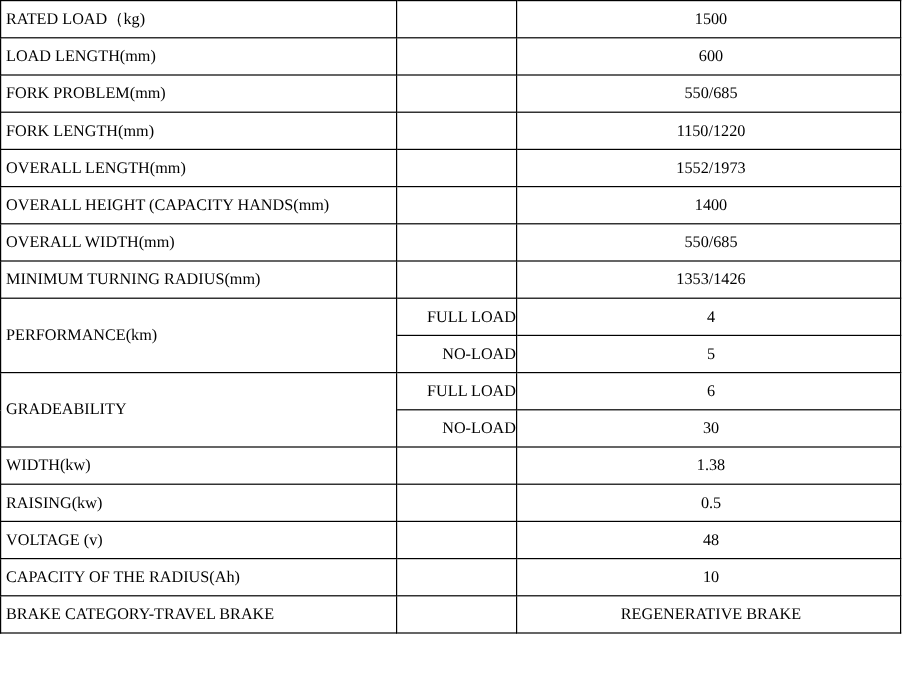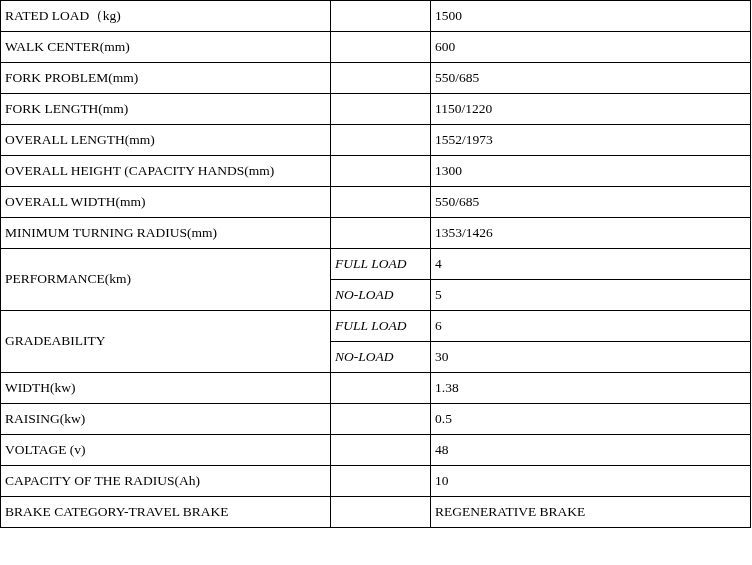--- a/index.html
+++ b/index.html
@@ -27,25 +27,25 @@
     padding: 0 0 0 4px;
     height: 30px;
     vertical-align: middle;
     white-space: nowrap;
     overflow: hidden;
   }
   td.label {
     text-align: left;
   }
   td.sub {
-    text-align: left;
+    text-align: right;
     padding-left: 6px;
-    font-style: italic;
   }
   td.value {
+    text-align: center;
     padding-left: 0;
   }
   td.blank {
     padding: 0;
   }
   col.c1 { width: 330px; }
   col.c2 { width: 100px; }
   col.c3 { width: 320px; }
 </style>
 </head>
@@ -59,21 +59,21 @@
   </colgroup>
   <tbody>
 
     <tr>
       <td class="label">RATED LOAD（kg)</td>
       <td class="blank"></td>
       <td class="value">1500</td>
     </tr>
 
     <tr>
-      <td class="label">WALK CENTER(mm)</td>
+      <td class="label">LOAD LENGTH(mm)</td>
       <td class="blank"></td>
       <td class="value">600</td>
     </tr>
 
     <tr>
       <td class="label">FORK PROBLEM(mm)</td>
       <td class="blank"></td>
       <td class="value">550/685</td>
     </tr>
 
@@ -85,21 +85,21 @@
 
     <tr>
       <td class="label">OVERALL LENGTH(mm)</td>
       <td class="blank"></td>
       <td class="value">1552/1973</td>
     </tr>
 
     <tr>
       <td class="label">OVERALL HEIGHT (CAPACITY HANDS(mm)</td>
       <td class="blank"></td>
-      <td class="value">1300</td>
+      <td class="value">1400</td>
     </tr>
 
     <tr>
       <td class="label">OVERALL WIDTH(mm)</td>
       <td class="blank"></td>
       <td class="value">550/685</td>
     </tr>
 
     <tr>
       <td class="label">MINIMUM TURNING RADIUS(mm)</td>

